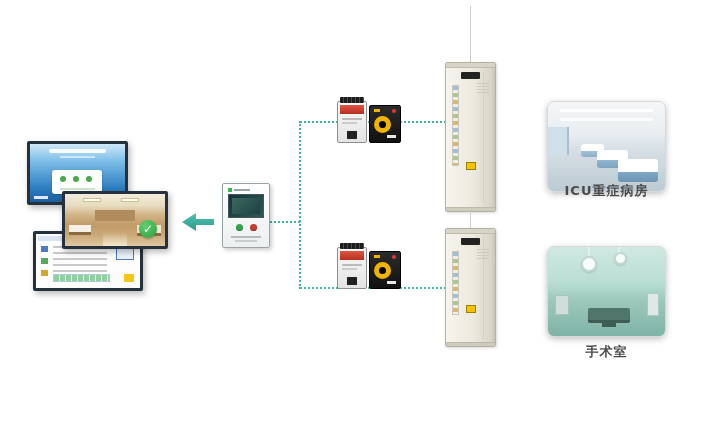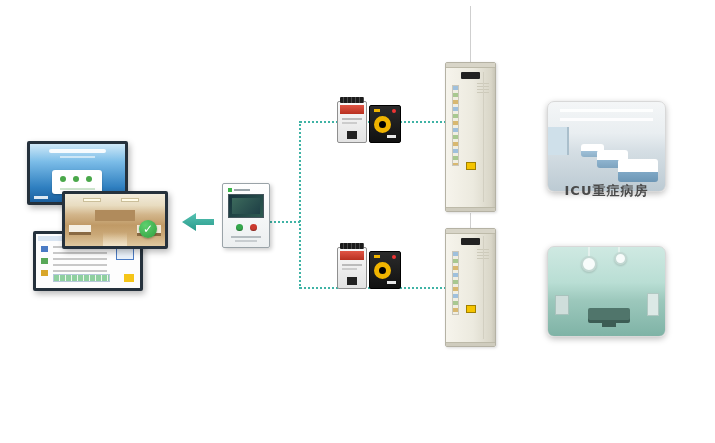--- a/index.html
+++ b/index.html
@@ -269,14 +269,15 @@
   <div class="photo or">
     <div class="or-arm a"></div>
     <div class="or-arm b"></div>
     <div class="or-light a"></div>
     <div class="or-light b"></div>
     <div class="or-equip l"></div>
     <div class="or-equip r"></div>
     <div class="or-base"></div>
     <div class="or-table"></div>
   </div>
+  <div class="room-label lab-or">手术室</div>
 
 </div>
 
 </body></html>

